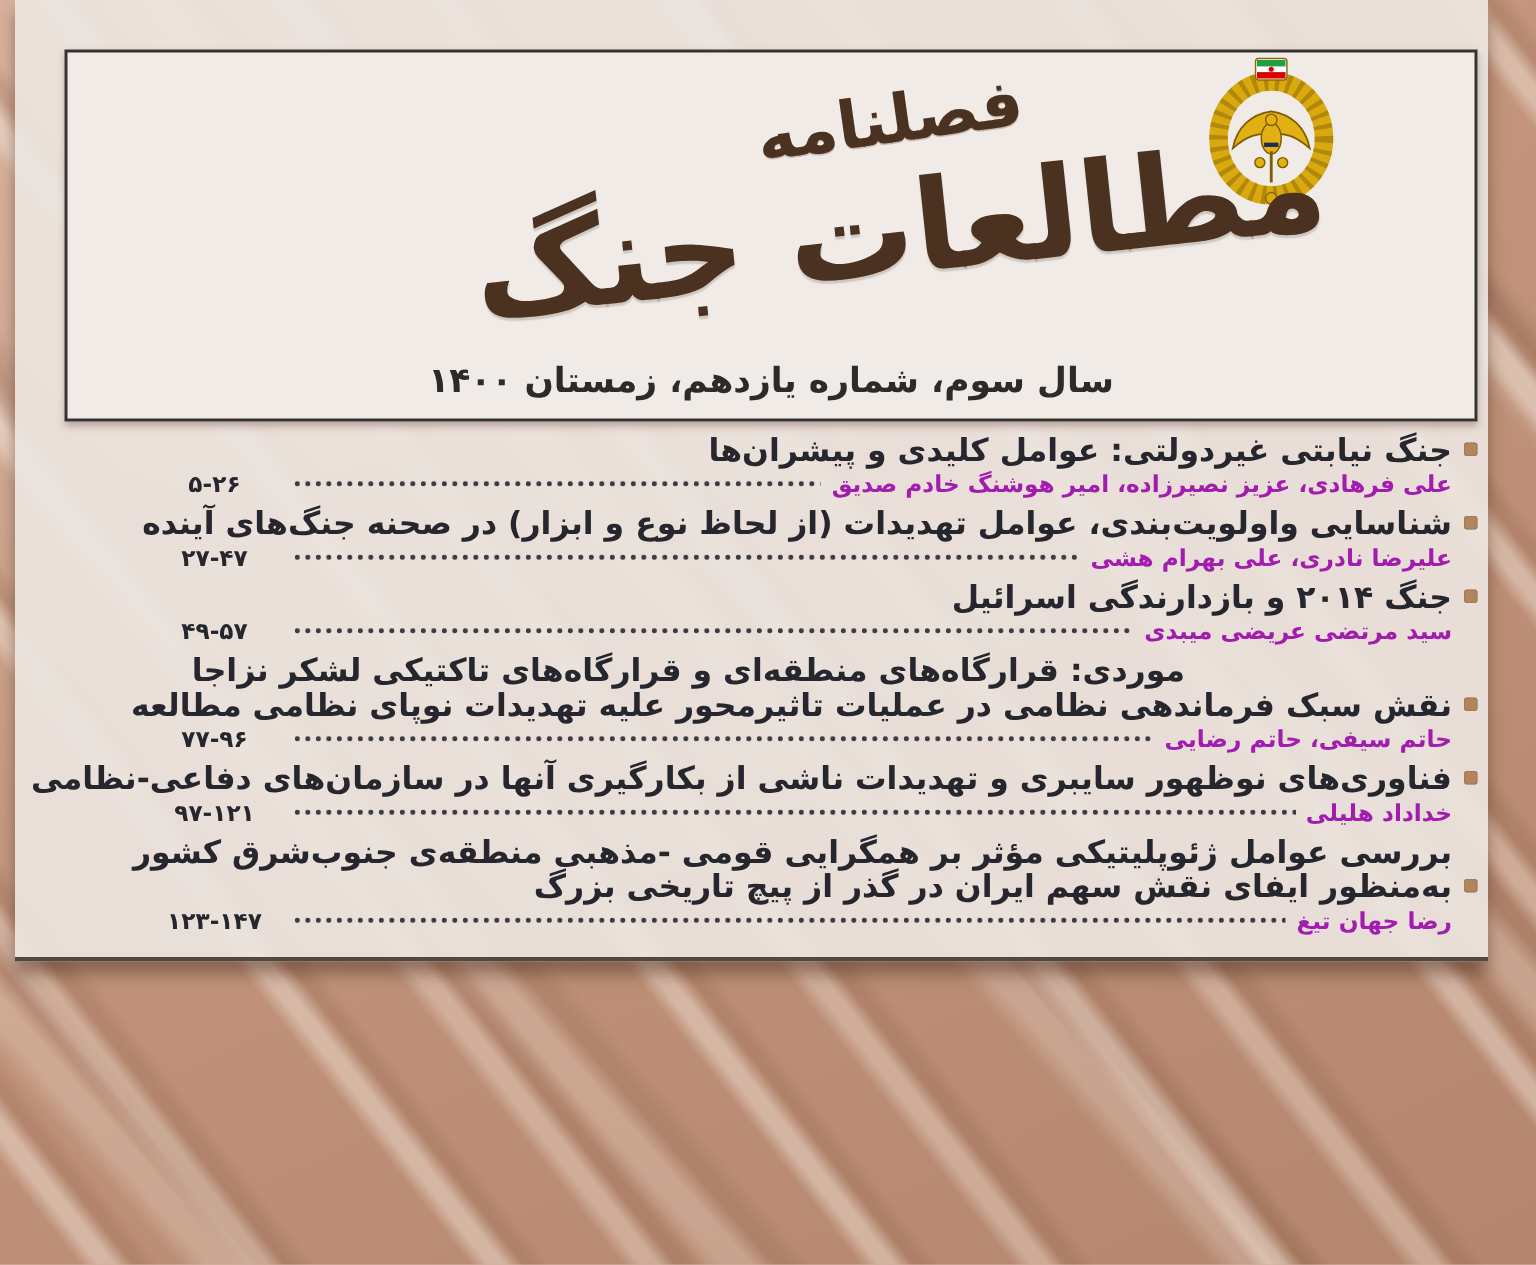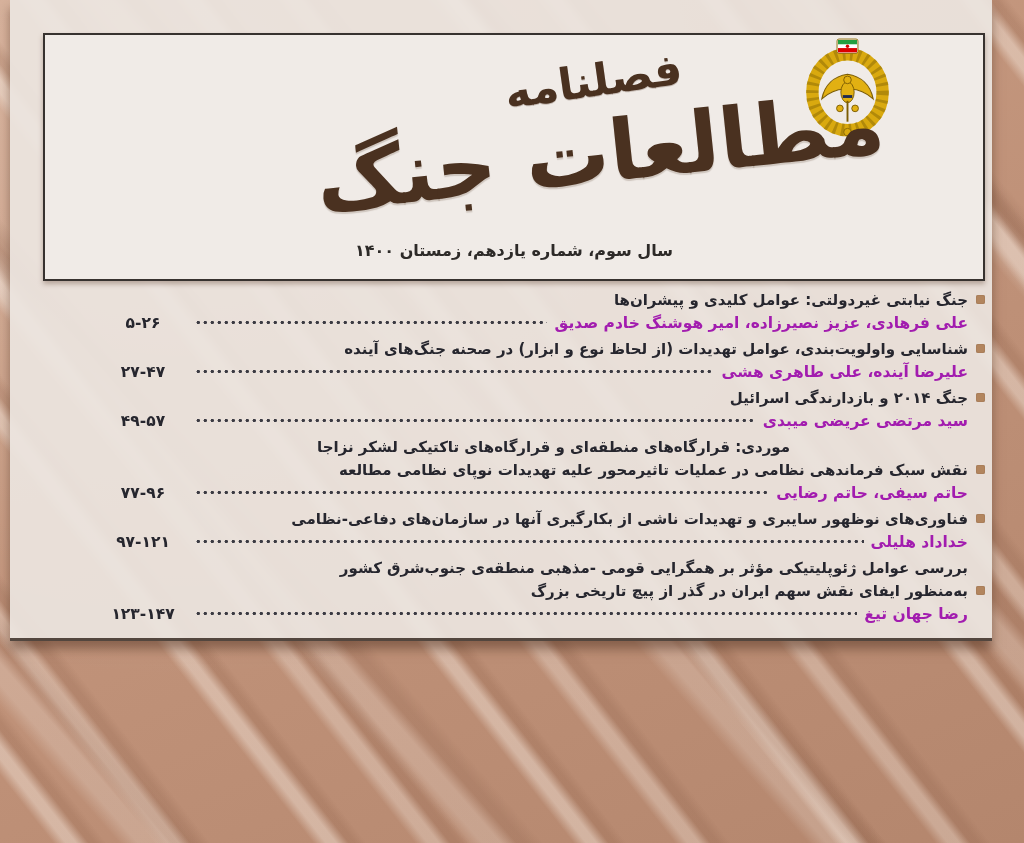--- a/index.html
+++ b/index.html
@@ -44,29 +44,29 @@
     text-shadow:0 1px 0 rgba(74,49,32,0.25);white-space:nowrap;
   }
   .jtitle{
     position:absolute;top:72px;left:50%;
     transform:translateX(calc(-50% + 86px)) rotate(-6deg);
     font-size:84px;font-weight:bold;color:#4a3120;line-height:1.1;
     text-shadow:0 2px 1px rgba(74,49,32,0.2);white-space:nowrap;
   }
   .issue{
     position:absolute;top:206px;left:0;right:0;text-align:center;
-    font-size:16px;font-weight:bold;color:#2d2a28;letter-spacing:.3px;
+    font-size:23px;font-weight:bold;color:#2d2a28;letter-spacing:.3px;
   }
   
   .toc{position:absolute;top:288px;right:7px;width:888px;direction:rtl;}
   .entry{margin-bottom:3px;}
   .t-row{display:flex;align-items:center;gap:8px;height:23px;}
   .bullet{width:9px;height:9px;border-radius:2px;background:#b2855e;flex:none;
           box-shadow:inset 0 0 1px rgba(90,55,30,.7);}
-  .t-text{font-size:15px;font-weight:bold;color:#26262e;white-space:nowrap;}
+  .t-text{font-size:21px;font-weight:bold;color:#26262e;white-space:nowrap;}
   .pad{padding-right:17px;}
   .indent{padding-right:195px;}
   .a-row{display:flex;align-items:center;height:23px;padding-right:17px;}
   .authors{font-size:15.5px;font-weight:600;color:#a21caf;white-space:nowrap;}
   .leader{
     flex:1;height:7px;margin:8px 7px 0 7px;align-self:flex-start;
     background-image:radial-gradient(circle at 2.2px 3.5px,#3c3b43 1.5px,rgba(0,0,0,0) 1.9px);
     background-size:7px 7px;background-repeat:repeat-x;background-position:0 100%;
   }
   .pages{width:92px;flex:none;direction:ltr;text-align:center;
@@ -121,21 +121,21 @@
         <span class="pages">۵-۲۶</span>
       </div>
     </div>
 
     <div class="entry">
       <div class="t-row">
         <span class="bullet"></span>
         <span class="t-text">شناسایی واولویت‌بندی، عوامل تهدیدات (از لحاظ نوع و ابزار) در صحنه جنگ‌های آینده</span>
       </div>
       <div class="a-row">
-        <span class="authors">علیرضا آینده، علی طاهری هشی</span>
+        <span class="authors">علیرضا نادری، علی بهرام هشی</span>
         <span class="leader"></span>
         <span class="pages">۲۷-۴۷</span>
       </div>
     </div>
 
     <div class="entry">
       <div class="t-row">
         <span class="bullet"></span>
         <span class="t-text">جنگ ۲۰۱۴ و بازدارندگی اسرائیل</span>
       </div>

